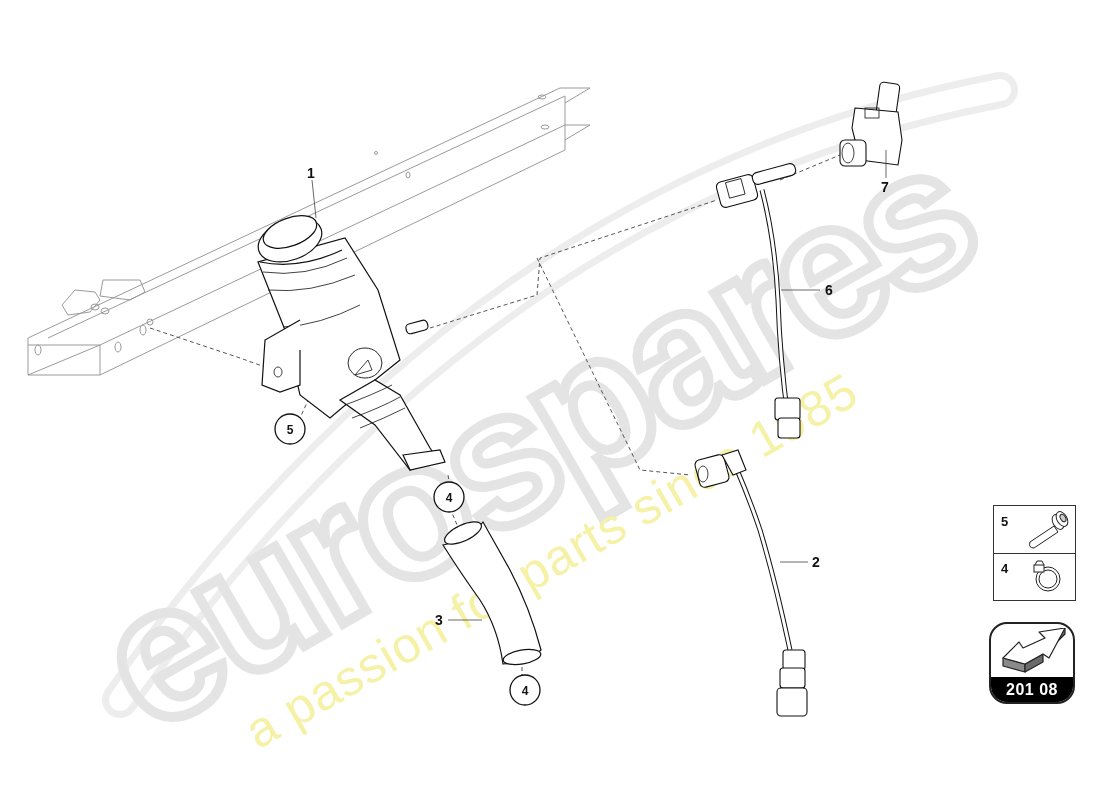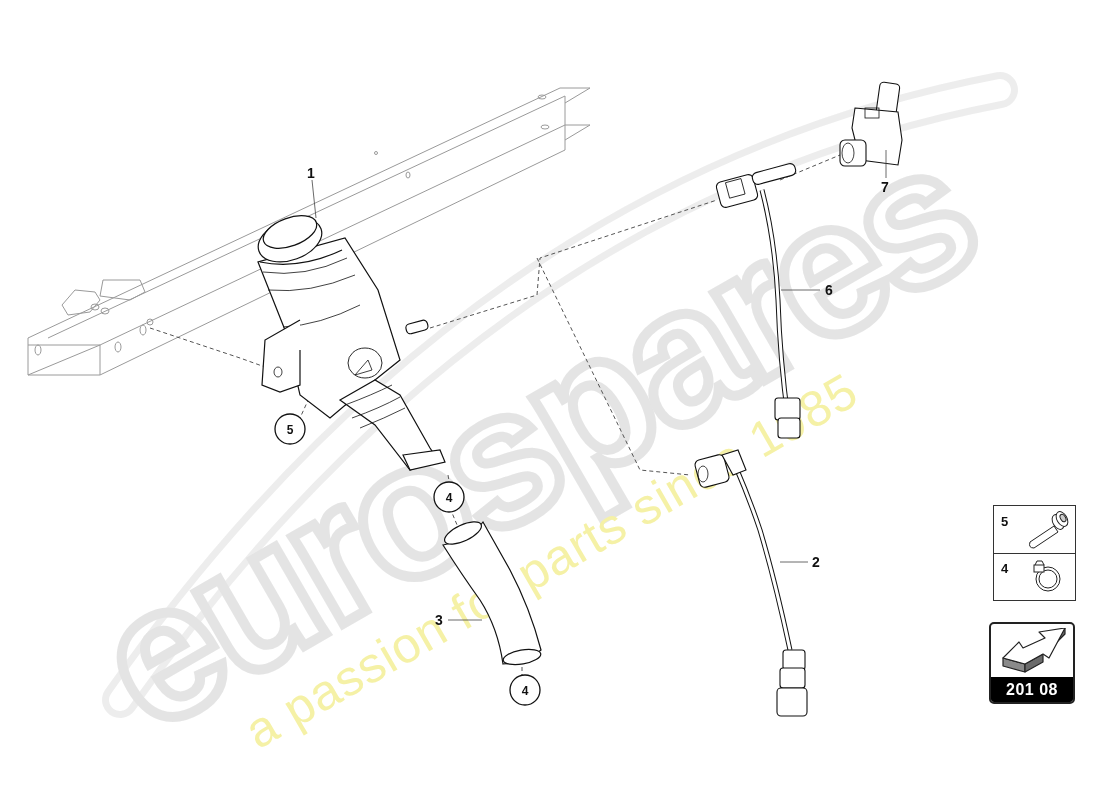--- a/index.html
+++ b/index.html
@@ -12,21 +12,21 @@
     
     .legend-box { position: absolute; left: 993px; top: 505px; width: 83px; height: 96px;
                   border: 1px solid #333; background: #fff; box-sizing: border-box; }
     .legend-row { position: absolute; left: 0; width: 100%; height: 47px; }
     .legend-row.top { top: 0; border-bottom: 1px solid #333; }
     .legend-row.bottom { top: 47px; }
     .legend-num { position: absolute; left: 7px; top: 8px; font-weight: bold; font-size: 13px; color: #111; }
     .legend-icon { position: absolute; left: 26px; top: 2px; width: 54px; height: 42px; }
     
     .nav-tile { position: absolute; left: 989px; top: 622px; width: 86px; height: 82px;
-                border: 2px solid #222; border-radius: 5px; background: #fff; overflow: hidden; box-sizing: border-box; cursor: pointer; }
+                border: 2px solid #222; border-radius: 18px; background: #fff; overflow: hidden; box-sizing: border-box; cursor: pointer; }
     .nav-arrow { position: absolute; left: 8px; top: 4px; width: 68px; height: 50px; }
     .nav-code { position: absolute; left: 0; bottom: 0; width: 100%; height: 25px; background: #000;
                 color: #fff; font-weight: bold; font-size: 16px; text-align: center; line-height: 25px; letter-spacing: 0.5px; }
   </style>
 </head>
 <body>
 
 <svg id="canvas" viewBox="0 0 1100 800" xmlns="http://www.w3.org/2000/svg">
 
   <g>

